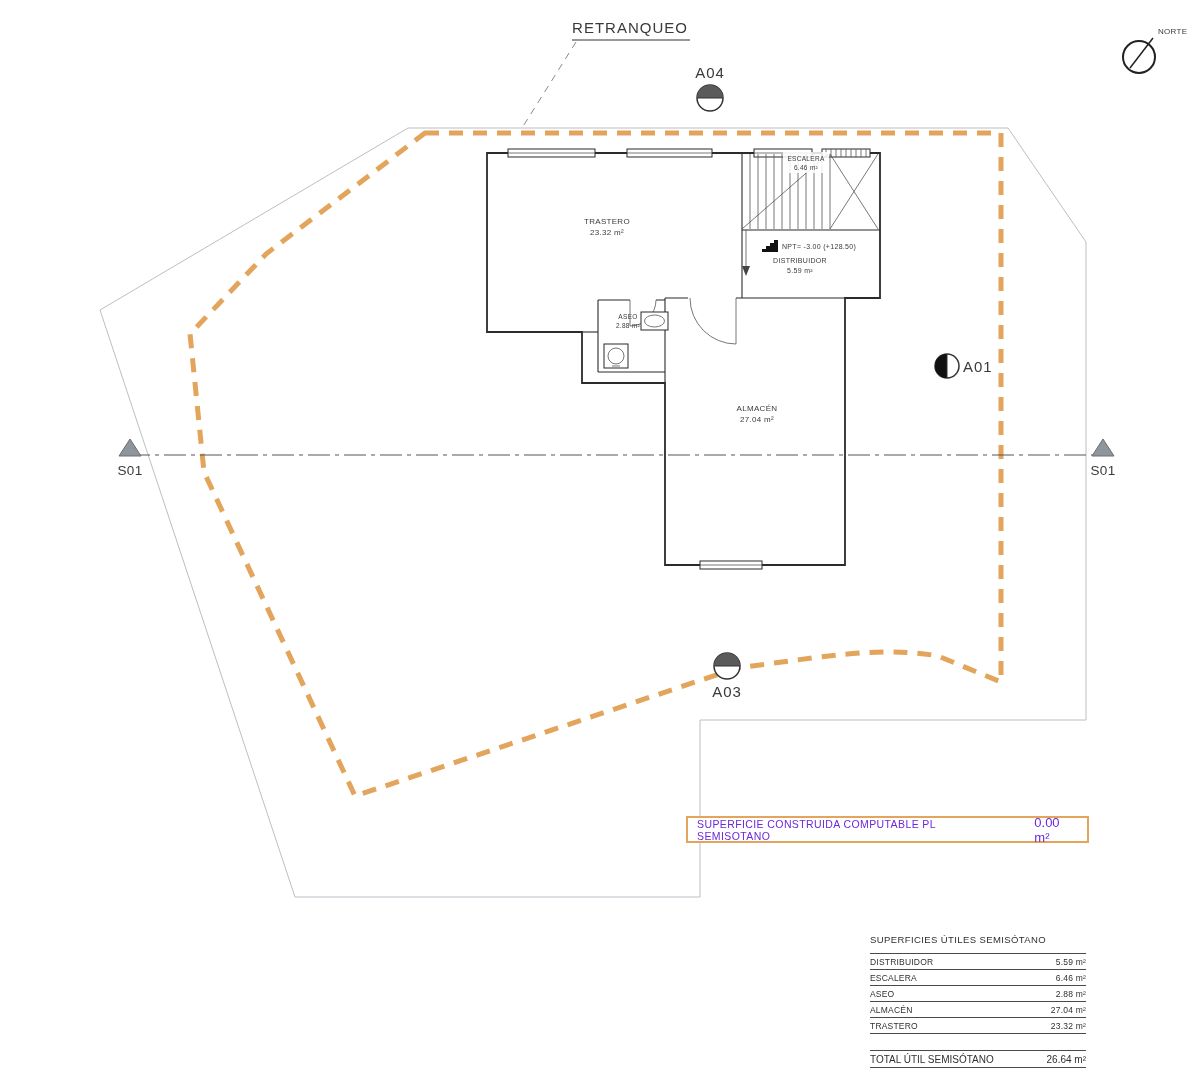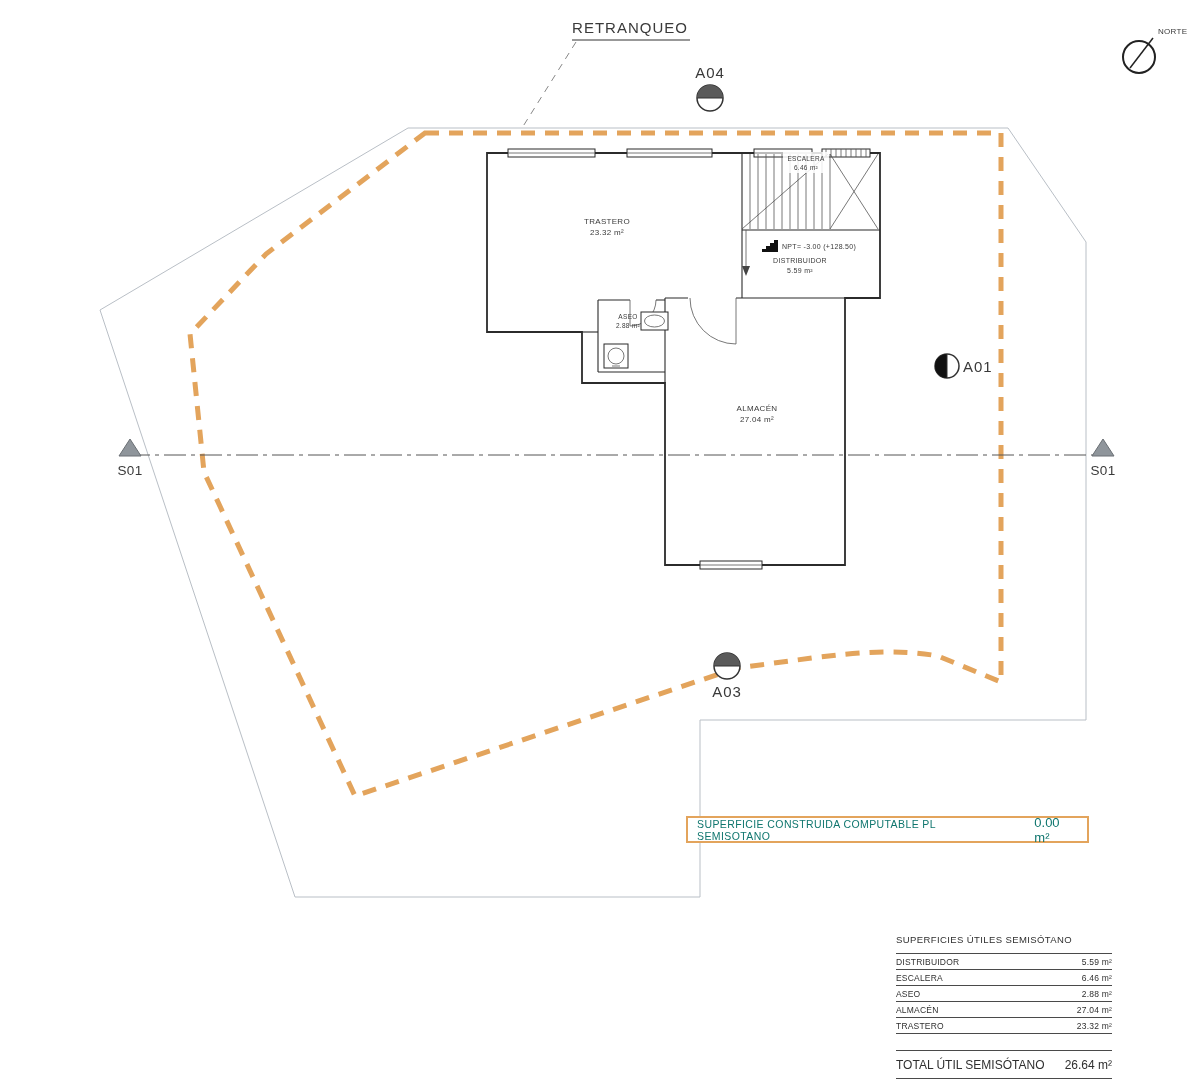--- a/index.html
+++ b/index.html
@@ -21,33 +21,33 @@
 
   .txt65{font-size:6.5px;}
   .txt7{font-size:7px;}
   .txt8{font-size:8px;}
   .txt13{font-size:13.5px;}
   .txt15{font-size:15px;letter-spacing:1px;}
 
   
   .comp-box{position:absolute;left:686px;top:816px;width:403px;height:27px;
     border:2px solid var(--setback,#E3A45C);box-sizing:border-box;background:#fff;
-    display:flex;align-items:center;justify-content:space-between;padding:0 10px 0 9px;color:#0f766e;}
+    display:flex;align-items:center;justify-content:space-between;padding:0 10px 0 9px;color:#6d28d9;}
   .comp-box .lab{font-size:10.5px;letter-spacing:.4px;}
   .comp-box .val{font-size:13px;margin-left:32px;}
 
   
-  .areas{position:absolute;left:870px;top:934px;width:216px;color:#2f2f2f;margin-left:26px;}
+  .areas{position:absolute;left:870px;top:934px;width:216px;color:#2f2f2f;}
   .areas .t{font-size:9.5px;letter-spacing:.4px;padding-bottom:8px;}
   .areas .row{display:flex;justify-content:space-between;align-items:center;
     border-top:1px solid #4a4a4a;height:16px;font-size:8.5px;letter-spacing:.2px;box-sizing:border-box;}
   .areas .rows{border-bottom:1px solid #4a4a4a;}
   .areas .gap{height:16px;}
   .areas .total{display:flex;justify-content:space-between;align-items:center;
-    border-top:1px solid #4a4a4a;border-bottom:1px solid #4a4a4a;height:29px;font-size:12px;box-sizing:border-box;}
+    border-top:1px solid #4a4a4a;border-bottom:1px solid #4a4a4a;height:18px;font-size:10px;box-sizing:border-box;}
 </style>
 </head>
 <body>
 
 <div class="canvas">
 
   <svg width="1200" height="1089" viewBox="0 0 1200 1089">
 
     <g>
       <polygon class="bnd" points="408,128 1008,128 1086,242 1086,720 700,720 700,897 295,897 100,310"></polygon>

